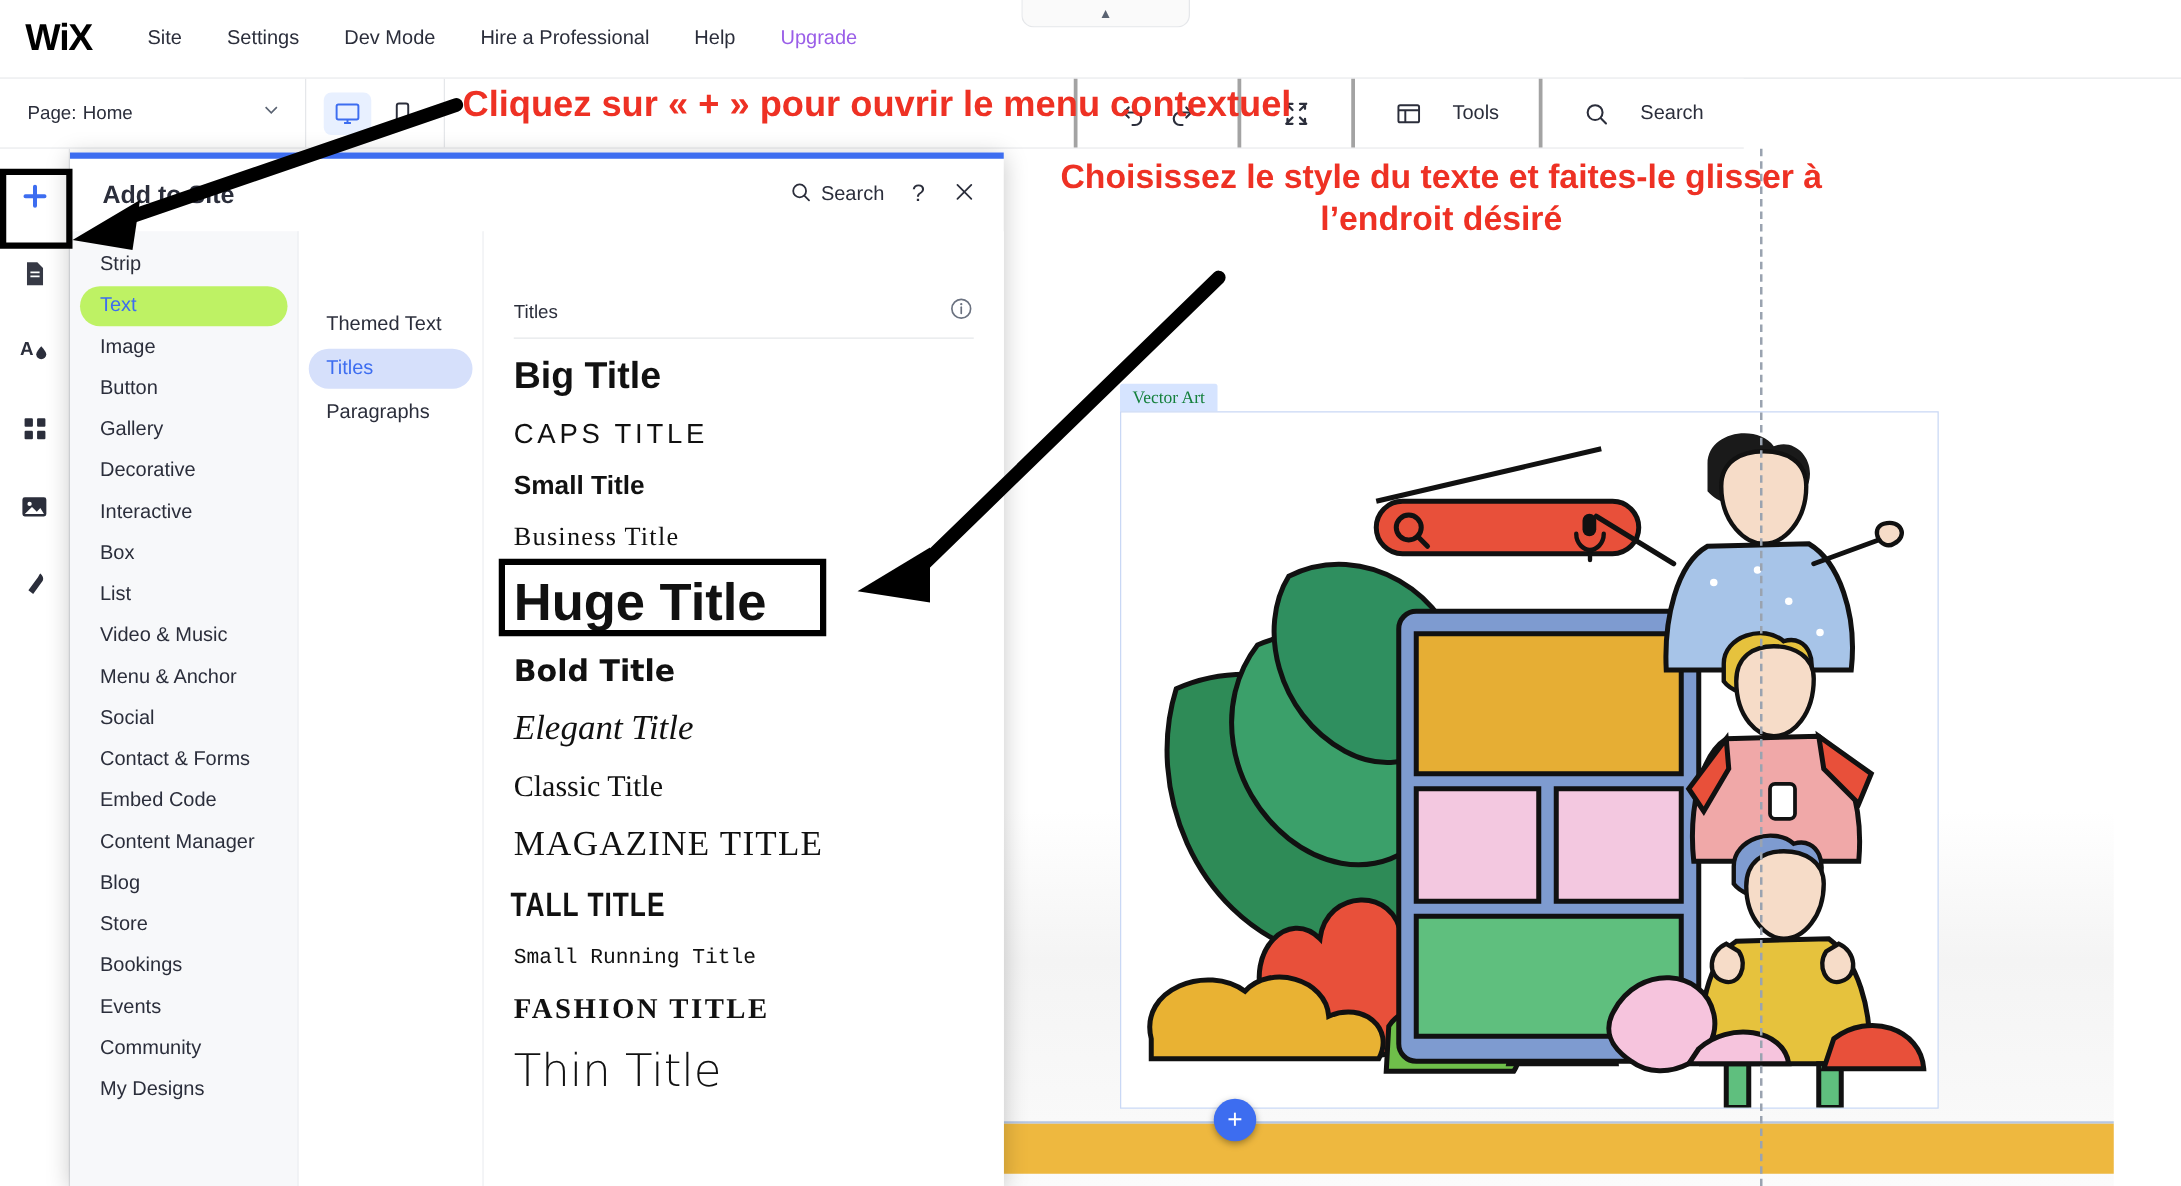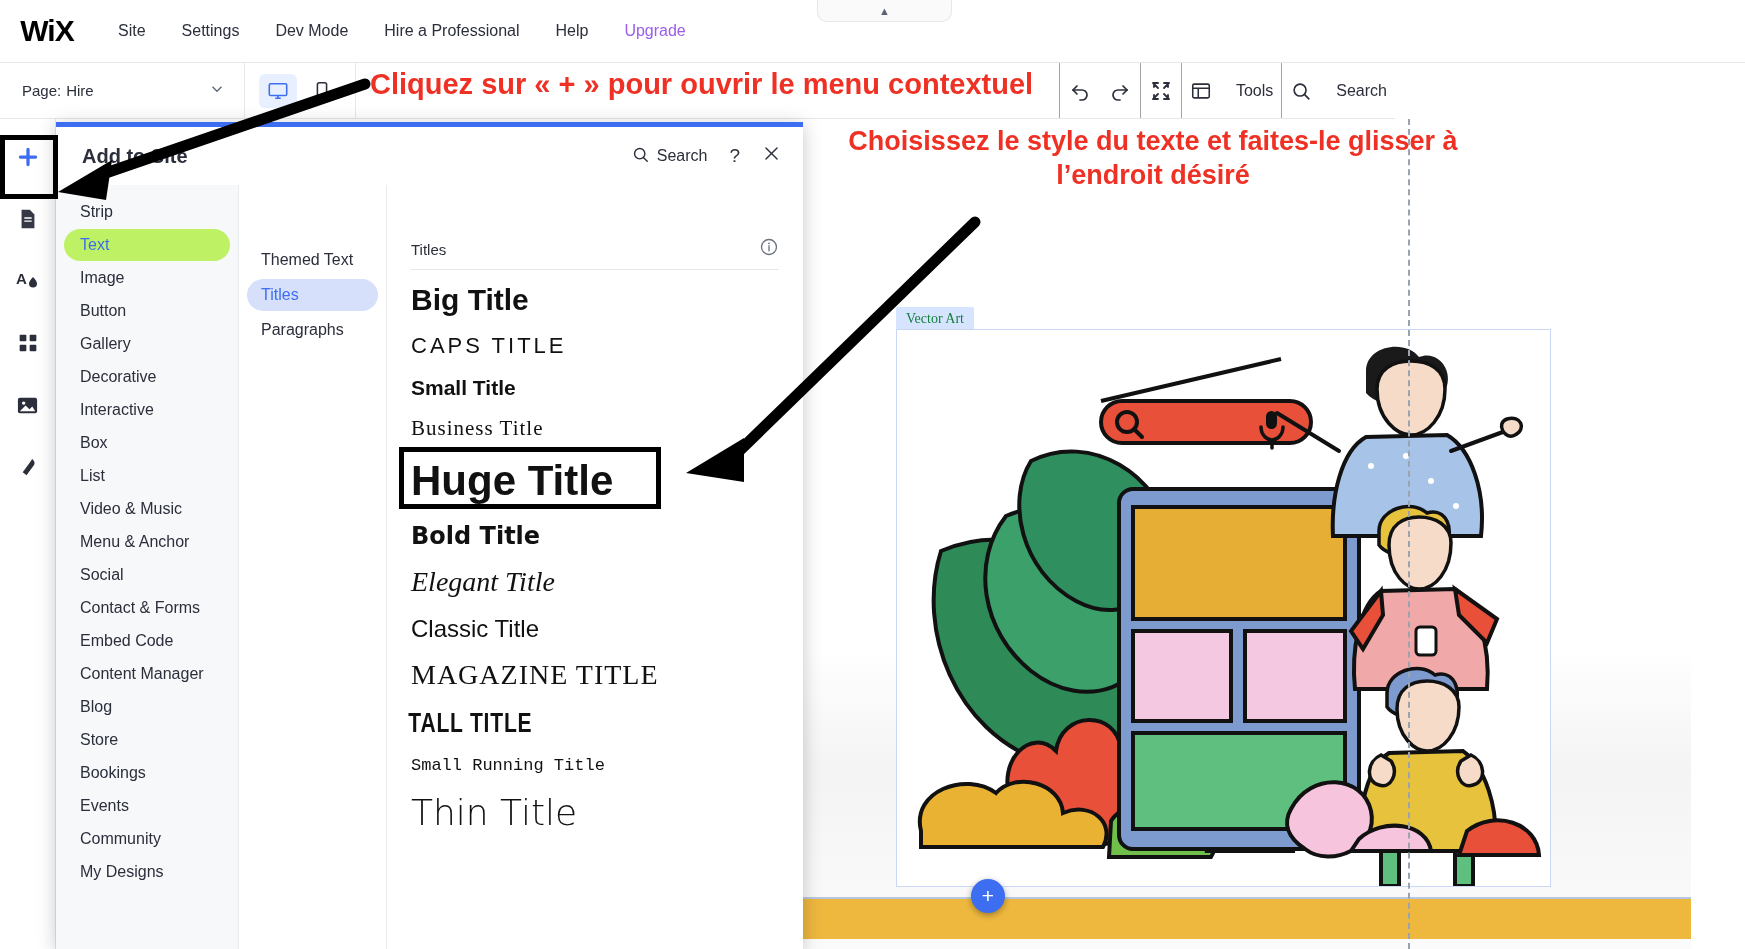--- a/index.html
+++ b/index.html
@@ -56,22 +56,22 @@
   }
   .page-select .lbl { font-size: 15px; color: #2b2e3b; }
   .page-select .val { font-size: 15px; color: #2b2e3b; margin-left: 5px; }
   .page-select .chev { margin-left: auto; margin-right: 18px; color: #5a6372; }
   .viewmodes { display: flex; align-items: center; height: 100%; gap: 6px; padding: 0 14px;
                border-right: 1px solid #e5e7ea; }
   .vm-btn { width: 38px; height: 34px; display: flex; align-items: center; justify-content: center;
             border-radius: 6px; cursor: pointer; }
   .vm-btn.active { background: #e8f0ff; }
   .sb-right { margin-left: auto; display: flex; align-items: center; height: 100%; }
-  .sb-group { display: flex; align-items: center; height: 100%; border-left: 1px solid #a3a3a3;
-              padding: 0 8px; gap: 16px; }
+  .sb-group { display: flex; align-items: center; height: 100%; border-left: 3px solid #a3a3a3;
+              padding: 0 32px; gap: 16px; }
   .sb-ic { display: flex; align-items: center; justify-content: center; cursor: pointer; color: #2b2e3b; }
   .sb-txt { font-size: 16px; color: #2b2e3b; margin-left: 8px; }
 
   
   .rail {
     position: absolute; left: 0; top: 119px; width: 56px; height: 830px;
     background: #ffffff; border-right: 1px solid #e5e7ea;
     display: flex; flex-direction: column; align-items: center; padding-top: 18px; gap: 22px;
   }
   .rail-btn { width: 40px; height: 40px; display: flex; align-items: center; justify-content: center;
@@ -176,21 +176,21 @@
   .style-row {
     padding: 9px 12px; cursor: pointer; color: #111111; white-space: nowrap; line-height: 1.1;
   }
   .st-big      { font-size: 30px; font-weight: 700; font-family: "Liberation Sans", sans-serif; }
   .st-caps     { font-size: 22px; font-weight: 500; letter-spacing: 3px; font-family: "Liberation Sans", sans-serif; }
   .st-small    { font-size: 21px; font-weight: 700; font-family: "Liberation Sans", sans-serif; }
   .st-business { font-size: 21px; font-family: "Liberation Serif", serif; letter-spacing: 1px; }
   .st-huge     { font-size: 42px; font-weight: 700; font-family: "Liberation Sans", sans-serif; }
   .st-bold     { font-size: 24px; font-weight: 700; font-family: "DejaVu Sans", sans-serif; }
   .st-elegant  { font-size: 28px; font-style: italic; font-family: "Liberation Serif", serif; }
-  .st-classic  { font-size: 24px; font-weight: 400; font-family: Liberation Sans, sans-serif; }
+  .st-classic  { font-size: 24px; font-weight: 400; font-family: Liberation Serif, serif; }
   .st-magazine { font-size: 28px; font-family: "Liberation Serif", serif; letter-spacing: 1px; }
   .st-tall     { font-size: 27px; font-weight: 700; font-family: "Liberation Sans Narrow","Liberation Sans", sans-serif;
                  transform: scaleX(.78); transform-origin: left center; letter-spacing: 1px; }
   .st-running  { font-size: 17px; font-family: Liberation Mono, monospace; }
   .st-fashion  { font-size: 23px; font-weight: 700; font-family: "Liberation Serif", serif; letter-spacing: 2px; }
   .st-thin     { font-size: 36px; font-weight: 300; font-family: "DejaVu Sans", sans-serif; }
   .style-highlight {
     position: absolute; left: 12px; top: 262px; width: 262px; height: 62px;
     border: 5px solid #000000; pointer-events: none;
   }
@@ -220,21 +220,21 @@
       <div class="menu-item upgrade">Upgrade</div>
     </div>
   </div>
   <div class="collapse-tab">
     <span>▲</span>
   </div>
 
   <div class="secondbar">
     <div class="page-select">
       <span class="lbl">Page:</span>
-      <span class="val">Hire</span>
+      <span class="val">Home</span>
       <span class="chev">
         <svg width="18" height="18" viewBox="0 0 24 24" fill="none" stroke="currentColor" stroke-width="1.7">
           <path d="M6 9l6 6 6-6"></path>
         </svg>
       </span>
     </div>
 
     <div class="viewmodes">
       <div class="vm-btn active">
         <svg width="22" height="22" viewBox="0 0 24 24" fill="none" stroke="#3d6df0" stroke-width="1.7">
@@ -474,20 +474,21 @@
           <div class="style-row st-caps">CAPS TITLE</div>
           <div class="style-row st-small">Small Title</div>
           <div class="style-row st-business">Business Title</div>
           <div class="style-row st-huge">Huge Title</div>
           <div class="style-row st-bold">Bold Title</div>
           <div class="style-row st-elegant">Elegant Title</div>
           <div class="style-row st-classic">Classic Title</div>
           <div class="style-row st-magazine">MAGAZINE TITLE</div>
           <div class="style-row st-tall">TALL TITLE</div>
           <div class="style-row st-running">Small Running Title</div>
+          <div class="style-row st-fashion">FASHION TITLE</div>
           <div class="style-row st-thin">Thin Title</div>
         </div>
         <div class="style-highlight"></div>
       </div>
     </div>
   </div>
 
   <div class="anno anno-1">Cliquez sur « + » pour ouvrir le menu contextuel</div>
   <div class="anno anno-2">Choisissez le style du texte et faites-le glisser à l’endroit désiré</div>
 

